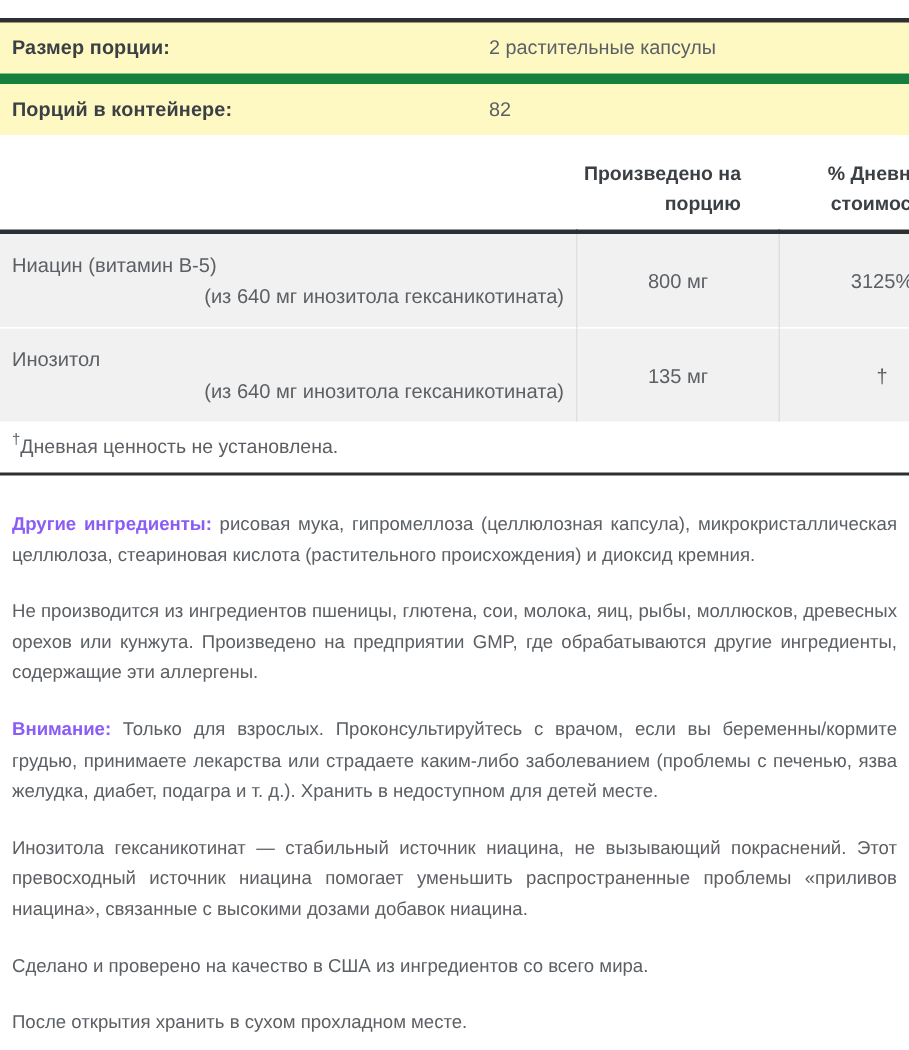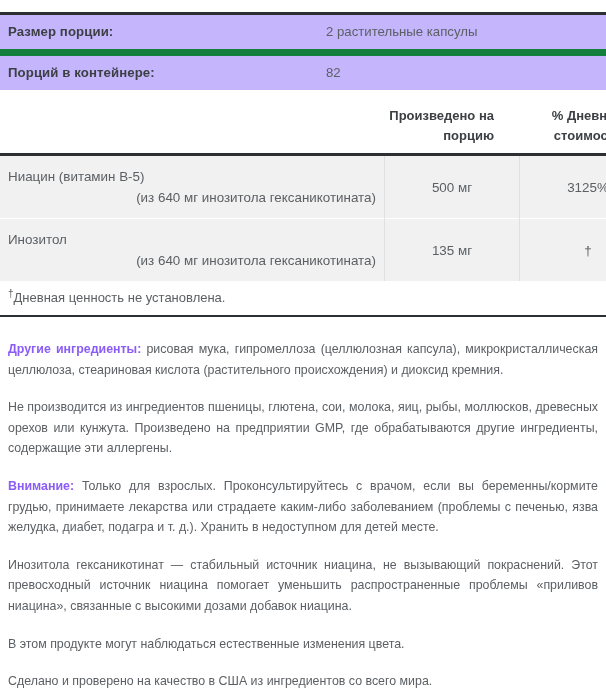--- a/index.html
+++ b/index.html
@@ -28,21 +28,21 @@
     width: 100%;
     border-collapse: collapse;
     table-layout: fixed;
   }
 
   .serving-table {
     margin-top: 12px;
     border-top: 3px solid #2d3033;
   }
   .serving-table tr {
-    background: #c4b5fd;
+    background: #fef9c3;
   }
   .serving-table tr + tr {
     border-top: 7px solid #15803d;
   }
   .serving-table td {
     padding: 9px 8px;
     font-size: 13.2px;
     line-height: 16px;
     vertical-align: middle;
   }
@@ -185,21 +185,21 @@
     </tbody>
   </table>
 
   <table class="facts nutrient-table">
     <tbody>
       <tr>
         <td class="name">
           <span>Ниацин (витамин B-5)</span>
           <span class="sub-line">(из 640 мг инозитола гексаникотината)</span>
         </td>
-        <td class="amt">500 мг</td>
+        <td class="amt">800 мг</td>
         <td class="dv">3125%</td>
       </tr>
       <tr>
         <td class="name">
           <span>Инозитол</span>
           <span class="sub-line">(из 640 мг инозитола гексаникотината)</span>
         </td>
         <td class="amt">135 мг</td>
         <td class="dv dagger-cell">†</td>
       </tr>
@@ -211,21 +211,20 @@
   <div class="body-copy">
 
     <p class="para first"><b>Другие ингредиенты:</b><span> рисовая мука, гипромеллоза (целлюлозная капсула), микрокристаллическая целлюлоза, стеариновая кислота (растительного происхождения) и диоксид кремния.</span></p>
 
     <p class="para">Не производится из ингредиентов пшеницы, глютена, сои, молока, яиц, рыбы, моллюсков, древесных орехов или кунжута. Произведено на предприятии GMP, где обрабатываются другие ингредиенты, содержащие эти аллергены.</p>
 
     <p class="para"><b>Внимание:</b><span> Только для взрослых. Проконсультируйтесь с врачом, если вы беременны/кормите грудью, принимаете лекарства или страдаете каким-либо заболеванием (проблемы с печенью, язва желудка, диабет, подагра и т. д.). Хранить в недоступном для детей месте.</span></p>
 
     <p class="para">Инозитола гексаникотинат — стабильный источник ниацина, не вызывающий покраснений. Этот превосходный источник ниацина помогает уменьшить распространенные проблемы «приливов ниацина», связанные с высокими дозами добавок ниацина.</p>
 
-    <p class="para narrow">В этом продукте могут наблюдаться естественные изменения цвета.</p>
 
     <p class="para narrow">Сделано и проверено на качество в США из ингредиентов со всего мира.</p>
 
     <p class="para narrow">После открытия хранить в сухом прохладном месте.</p>
 
   </div>
 
 </div>
 
 </body></html>

